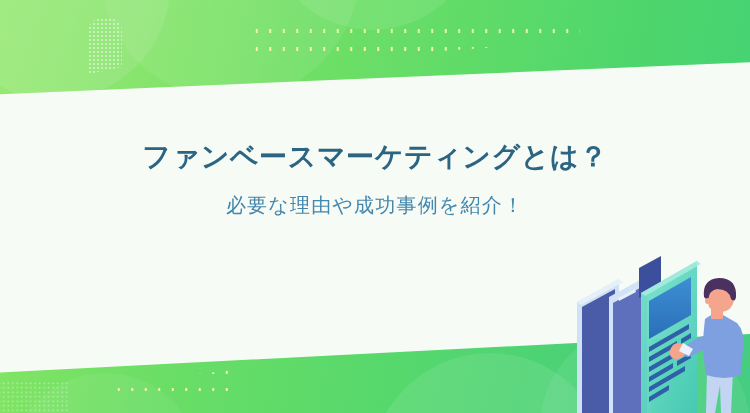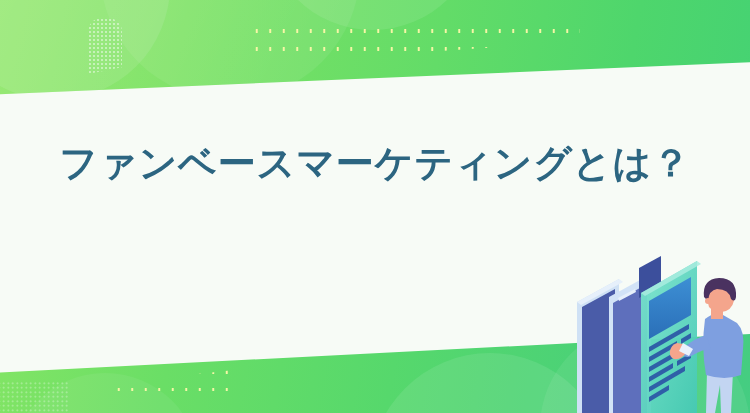--- a/index.html
+++ b/index.html
@@ -108,21 +108,21 @@
   }
 
   
   .copy {
     position: absolute;
     left: 0; right: 0; top: 140px;
     text-align: center;
   }
   .title {
     margin: 0;
-    font-size: 38px;
+    font-size: 28px;
     font-weight: bold;
     letter-spacing: 0.02em;
     color: #2c6581;
     line-height: 1.22;
     white-space: nowrap;
   }
   .subtitle {
     margin: 18px 0 0 0;
     font-size: 20px;
     font-weight: normal;
@@ -159,20 +159,21 @@
   <div class="band-bottom">
     <span class="circ a"></span>
     <span class="circ b"></span>
     <span class="circ c"></span>
     <span class="texture-bl"></span>
   </div>
   <div class="dots-bottom"></div>
 
   <div class="copy">
     <h1 class="title">ファンベースマーケティングとは？</h1>
+    <p class="subtitle">必要な理由や成功事例を紹介！</p>
   </div>
 
   <div class="illustration">
     <svg width="185" height="160" viewBox="0 0 185 160" xmlns="http://www.w3.org/2000/svg">
       <defs>
         <linearGradient id="gScreenFront" x1="0" y1="0" x2="0" y2="1">
           <stop offset="0%" stop-color="#3d8fd4"></stop>
           <stop offset="100%" stop-color="#2a6fb8"></stop>
         </linearGradient>
         <linearGradient id="gTeal" x1="0" y1="0" x2="1" y2="1">

